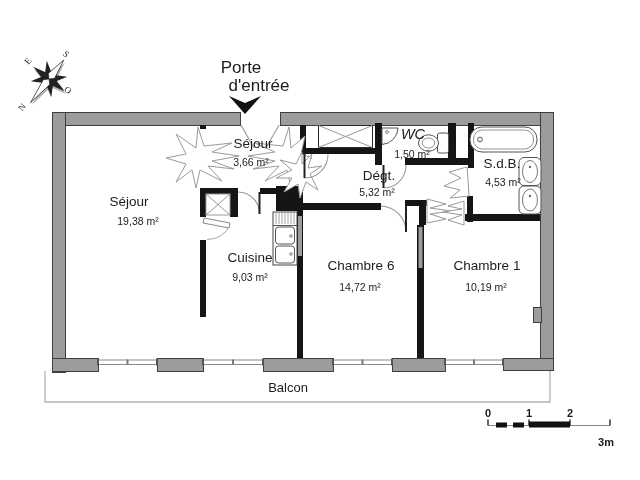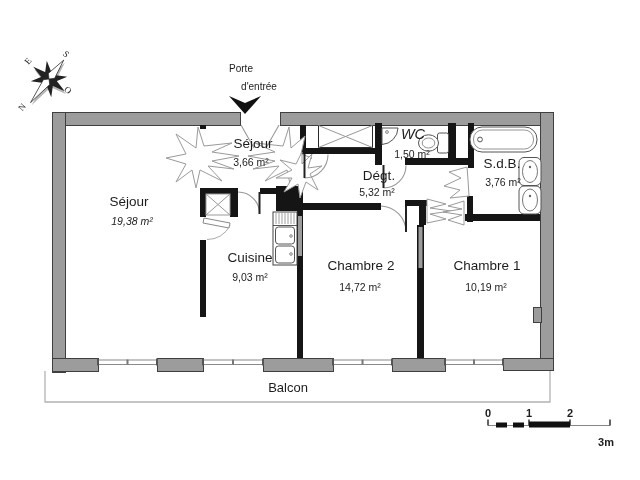--- a/index.html
+++ b/index.html
@@ -4,21 +4,21 @@
 <style>
   html,body{margin:0;padding:0;background:#fff;}
   #stage{position:relative;width:640px;height:480px;background:#ffffff;overflow:hidden;
          font-family:"Liberation Sans",sans-serif;color:#1c1c1c;}
   #plan-svg{position:absolute;left:0;top:0;}
   .lbl{position:absolute;transform:translate(-50%,-50%);white-space:nowrap;
        font-family:"Liberation Sans",sans-serif;color:#1c1c1c;}
   .room-name{font-size:13.5px;}
   .room-area{font-size:10.5px;}
   .wc-name{font-size:14.5px;font-style:italic;}
-  .entry-line{font-size:10px;}
+  .entry-line{font-size:17px;}
   .balcony{font-size:13px;}
   .scale-num{font-size:11px;font-weight:bold;}
   .compass-letter{font-size:9px;font-family:"Liberation Serif",serif;color:#222;}
 </style>
 </head>
 <body>
 
 <div id="stage">
 
   <svg id="plan-svg" width="640" height="480" viewBox="0 0 640 480">
@@ -194,32 +194,32 @@
       <rect x="496" y="422.5" width="11" height="5" fill="#111"></rect>
       <rect x="513" y="422.5" width="11" height="5" fill="#111"></rect>
       <rect x="529" y="421.5" width="41" height="6" fill="#111"></rect>
     </g>
   </svg>
 
   <div class="lbl entry-line" style="left:241px;top:68px;">Porte</div>
   <div class="lbl entry-line" style="left:241px;top:86px;margin-left:18px;">d'entrée</div>
 
   <div class="lbl room-name" style="left:129px;top:201px;">Séjour</div>
-  <div class="lbl room-area" style="left:132px;top:221px;font-style:italic;">19,38 m²</div>
+  <div class="lbl room-area" style="left:138px;top:221px;">19,38 m²</div>
   <div class="lbl room-name" style="left:253px;top:143px;">Séjour</div>
   <div class="lbl room-area" style="left:251px;top:162px;">3,66 m²</div>
   <div class="lbl wc-name" style="left:413px;top:134px;">WC</div>
   <div class="lbl room-area" style="left:412px;top:154px;">1,50 m²</div>
   <div class="lbl room-name" style="left:502px;top:163px;">S.d.B.</div>
-  <div class="lbl room-area" style="left:503px;top:182px;">3,76 m²</div>
+  <div class="lbl room-area" style="left:503px;top:182px;">4,53 m²</div>
   <div class="lbl room-name" style="left:379px;top:175px;">Dégt.</div>
   <div class="lbl room-area" style="left:377px;top:192px;">5,32 m²</div>
   <div class="lbl room-name" style="left:250px;top:257px;">Cuisine</div>
   <div class="lbl room-area" style="left:250px;top:277px;">9,03 m²</div>
-  <div class="lbl room-name" style="left:361px;top:265px;">Chambre 2</div>
+  <div class="lbl room-name" style="left:361px;top:265px;">Chambre 6</div>
   <div class="lbl room-area" style="left:360px;top:287px;">14,72 m²</div>
   <div class="lbl room-name" style="left:487px;top:265px;">Chambre 1</div>
   <div class="lbl room-area" style="left:486px;top:287px;">10,19 m²</div>
 
   <div class="lbl balcony" style="left:288px;top:387px;">Balcon</div>
 
   <div class="lbl scale-num" style="left:488px;top:413px;">0</div>
   <div class="lbl scale-num" style="left:529px;top:413px;">1</div>
   <div class="lbl scale-num" style="left:570px;top:413px;">2</div>
   <div class="lbl scale-num" style="left:606px;top:413px;margin-top:29px;">3m</div>

